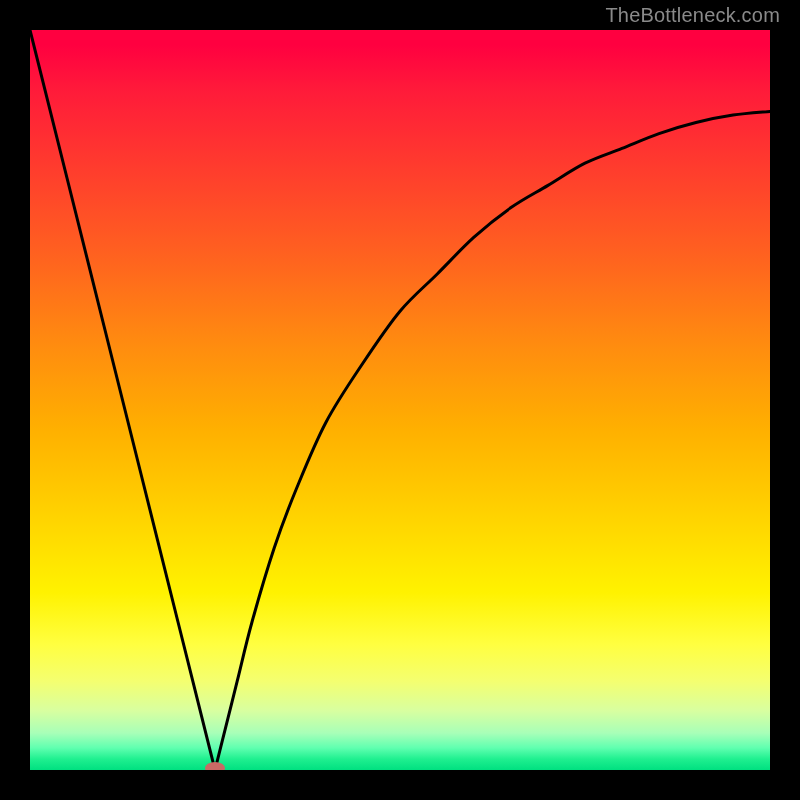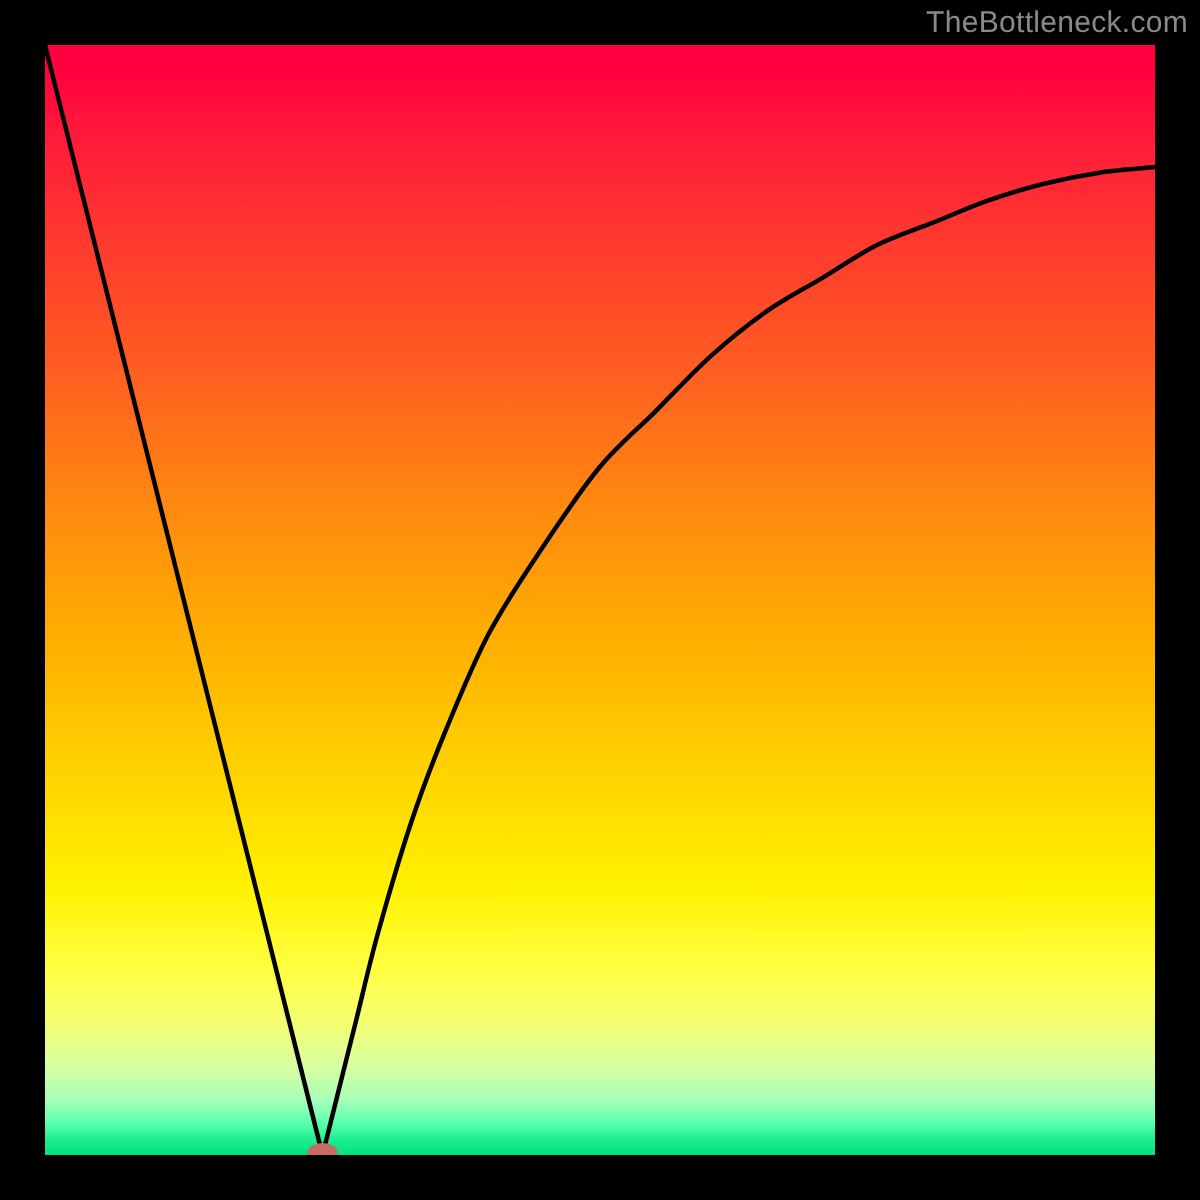--- a/index.html
+++ b/index.html
@@ -61,21 +61,21 @@
     stroke-linejoin: round;
     stroke-linecap: round;
   }
   .marker {
     fill: #c96a65;
     stroke: none;
   }
   .watermark {
     position: absolute;
     top: 4px;
-    right: 8px;
+    right: 20px;
     color: #8a8a8a;
     font-size: 20px;
     font-weight: 500;
     letter-spacing: 0.2px;
     user-select: none;
   }
 </style>
 </head>
 <body>
 

